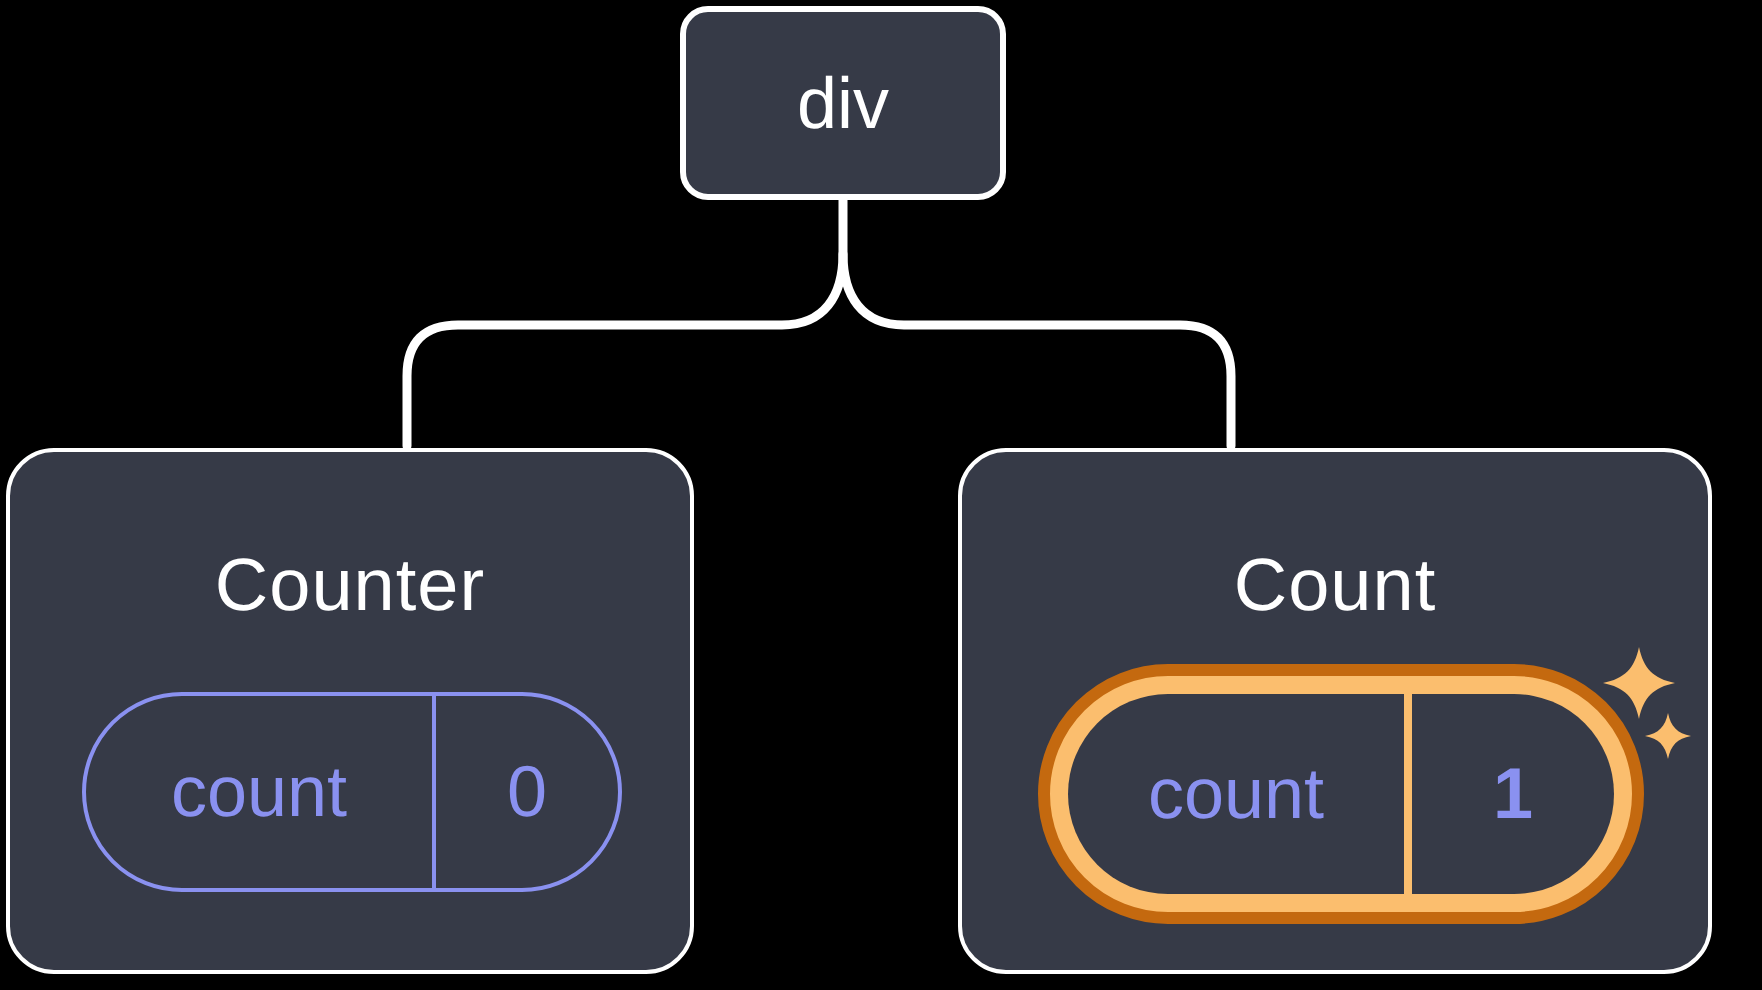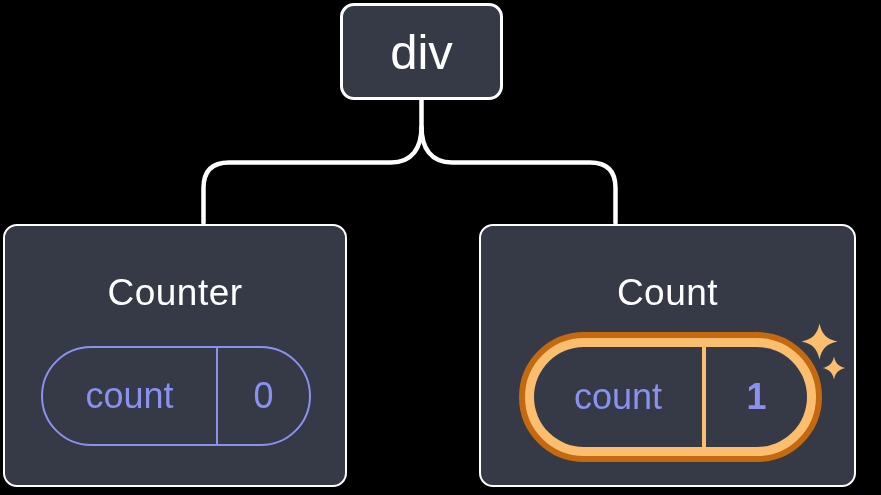--- a/index.html
+++ b/index.html
@@ -33,28 +33,28 @@
     stroke-linejoin:round;
   }
   .node-root{
     position:absolute;
     left:340px;top:3px;width:163px;height:97px;
     background:var(--card-bg);
     border:3px solid var(--card-border);
     border-radius:14px;
     display:flex;align-items:center;justify-content:center;
     color:var(--title-text);
-    font-size:49px;font-weight:500;
+    font-size:36px;font-weight:500;
   }
   .card{
     position:absolute;
     top:224px;height:263px;
     background:var(--card-bg);
     border:2.5px solid var(--card-border);
-    border-radius:14px;
+    border-radius:24px;
   }
   .card-left{left:3px;width:344px;}
   .card-right{left:479px;width:377px;}
   .card-title{
     position:absolute;top:46px;left:0;right:0;
     text-align:center;
     color:var(--title-text);
     font-size:37px;font-weight:500;
     letter-spacing:0.5px;
   }

